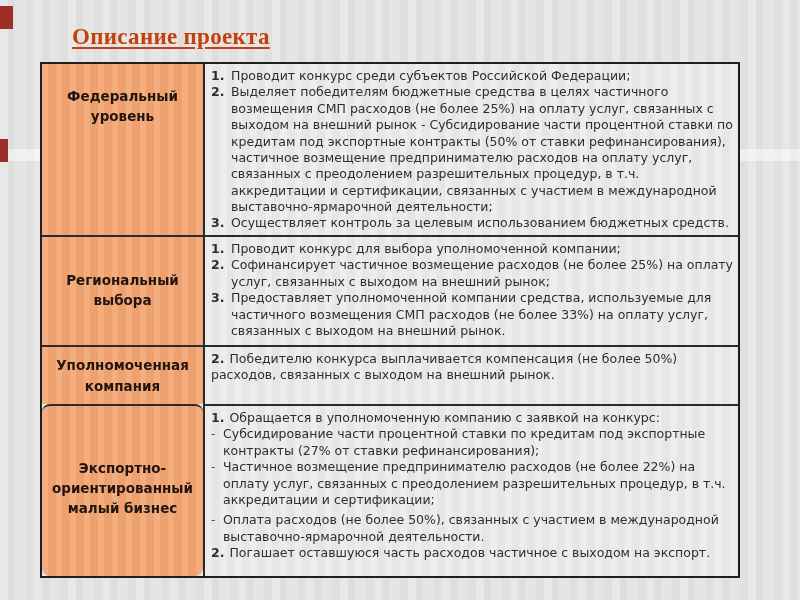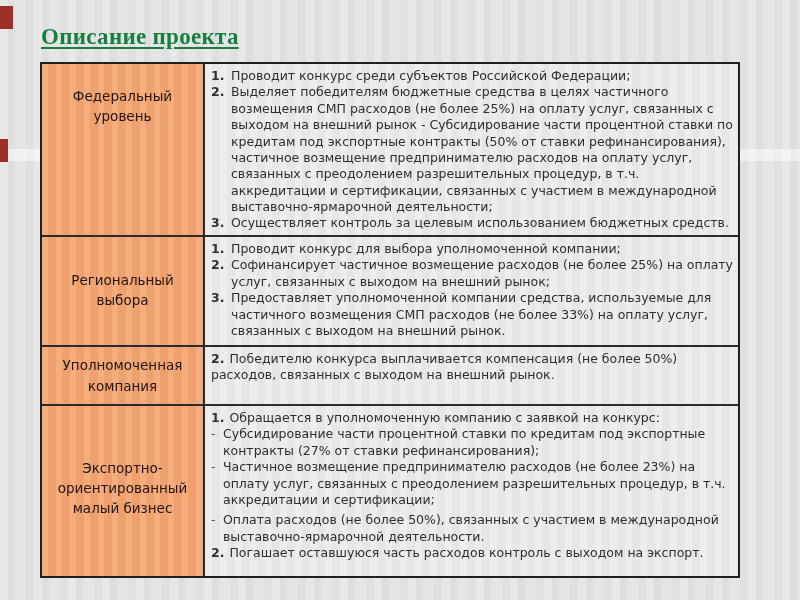--- a/index.html
+++ b/index.html
@@ -21,23 +21,23 @@
   }
   .accent-mark-1 {
     position: absolute; left: 0; top: 6px; width: 13px; height: 23px;
     background: #9c2f27; z-index: 2;
   }
   .accent-mark-2 {
     position: absolute; left: 0; top: 139px; width: 8px; height: 23px;
     background: #9c2f27; z-index: 2;
   }
   .slide-title {
-    position: absolute; left: 41px; top: 24px; z-index: 3;
+    position: absolute; left: 72px; top: 24px; z-index: 3;
     font-family: "Liberation Serif", "DejaVu Serif", serif;
-    font-size: 23px; font-weight: bold; color: #15803d;
+    font-size: 23px; font-weight: bold; color: #c2410c;
     text-decoration: underline;
     text-decoration-thickness: 2px;
     text-underline-offset: 3px;
     letter-spacing: 0.3px;
   }
   .ptable {
     position: absolute; left: 40px; top: 62px; width: 700px; height: 516px;
     z-index: 3;
     display: grid;
     grid-template-columns: 161px 1fr;
@@ -45,27 +45,27 @@
     border: 2px solid #1f1f1f;
     background: #e9e9e9;
   }
   .hcell {
     background-color: #f3a470;
     background-image: repeating-linear-gradient(90deg,
       rgba(255,255,255,0.10) 0px, rgba(255,255,255,0.10) 6px,
       rgba(0,0,0,0.02) 6px, rgba(0,0,0,0.02) 14px);
     display: flex; align-items: center; justify-content: center;
     text-align: center;
-    font-size: 13.5px; font-weight: normal; color: #221510;
+    font-size: 13.5px; font-weight: bold; color: #221510;
     line-height: 1.5; padding: 20px 5px;
     overflow: hidden;
   }
   .hcell.top { align-items: flex-start; padding-top: 22px; }
   .hcell.up2 { padding-bottom: 22px; }
-  .hcell.up4 { padding-bottom: 26px; }
+  .hcell.up4 { padding-bottom: 26px; border-radius: 8px; }
   .dcell {
     background-color: #e9e9e9;
     background-image: repeating-linear-gradient(90deg,
       rgba(255,255,255,0.18) 0px, rgba(255,255,255,0.18) 7px,
       rgba(0,0,0,0.012) 7px, rgba(0,0,0,0.012) 15px);
     color: #2e2e2e; font-size: 12.5px; line-height: 1.31;
     padding: 4px 5px 3px 6px;
     overflow: hidden;
   }
   .bt { border-top: 2px solid #2b2b2b; }
@@ -133,24 +133,24 @@
   <div class="dcell bl bt">
     <div class="item flush">
       <span class="mk">1.</span><span class="tx">Обращается в уполномоченную компанию с заявкой на конкурс:</span>
     </div>
     <div class="item hang dash">
       <span class="mk">-</span>
       <span class="tx">Субсидирование части процентной ставки по кредитам под экспортные контракты (27% от ставки рефинансирования);</span>
     </div>
     <div class="item hang dash">
       <span class="mk">-</span>
-      <span class="tx">Частичное возмещение предпринимателю расходов (не более 23%) на оплату услуг, связанных с преодолением разрешительных процедур, в т.ч. аккредитации и сертификации;</span>
+      <span class="tx">Частичное возмещение предпринимателю расходов (не более 22%) на оплату услуг, связанных с преодолением разрешительных процедур, в т.ч. аккредитации и сертификации;</span>
     </div>
     <div class="item hang dash gap">
       <span class="mk">-</span>
       <span class="tx">Оплата расходов (не более 50%), связанных с участием в международной выставочно-ярмарочной деятельности.</span>
     </div>
     <div class="item flush">
-      <span class="mk">2.</span><span class="tx">Погашает оставшуюся часть расходов контроль с выходом на экспорт.</span>
+      <span class="mk">2.</span><span class="tx">Погашает оставшуюся часть расходов частичное с выходом на экспорт.</span>
     </div>
   </div>
 
 </div>
 
 </body></html>

